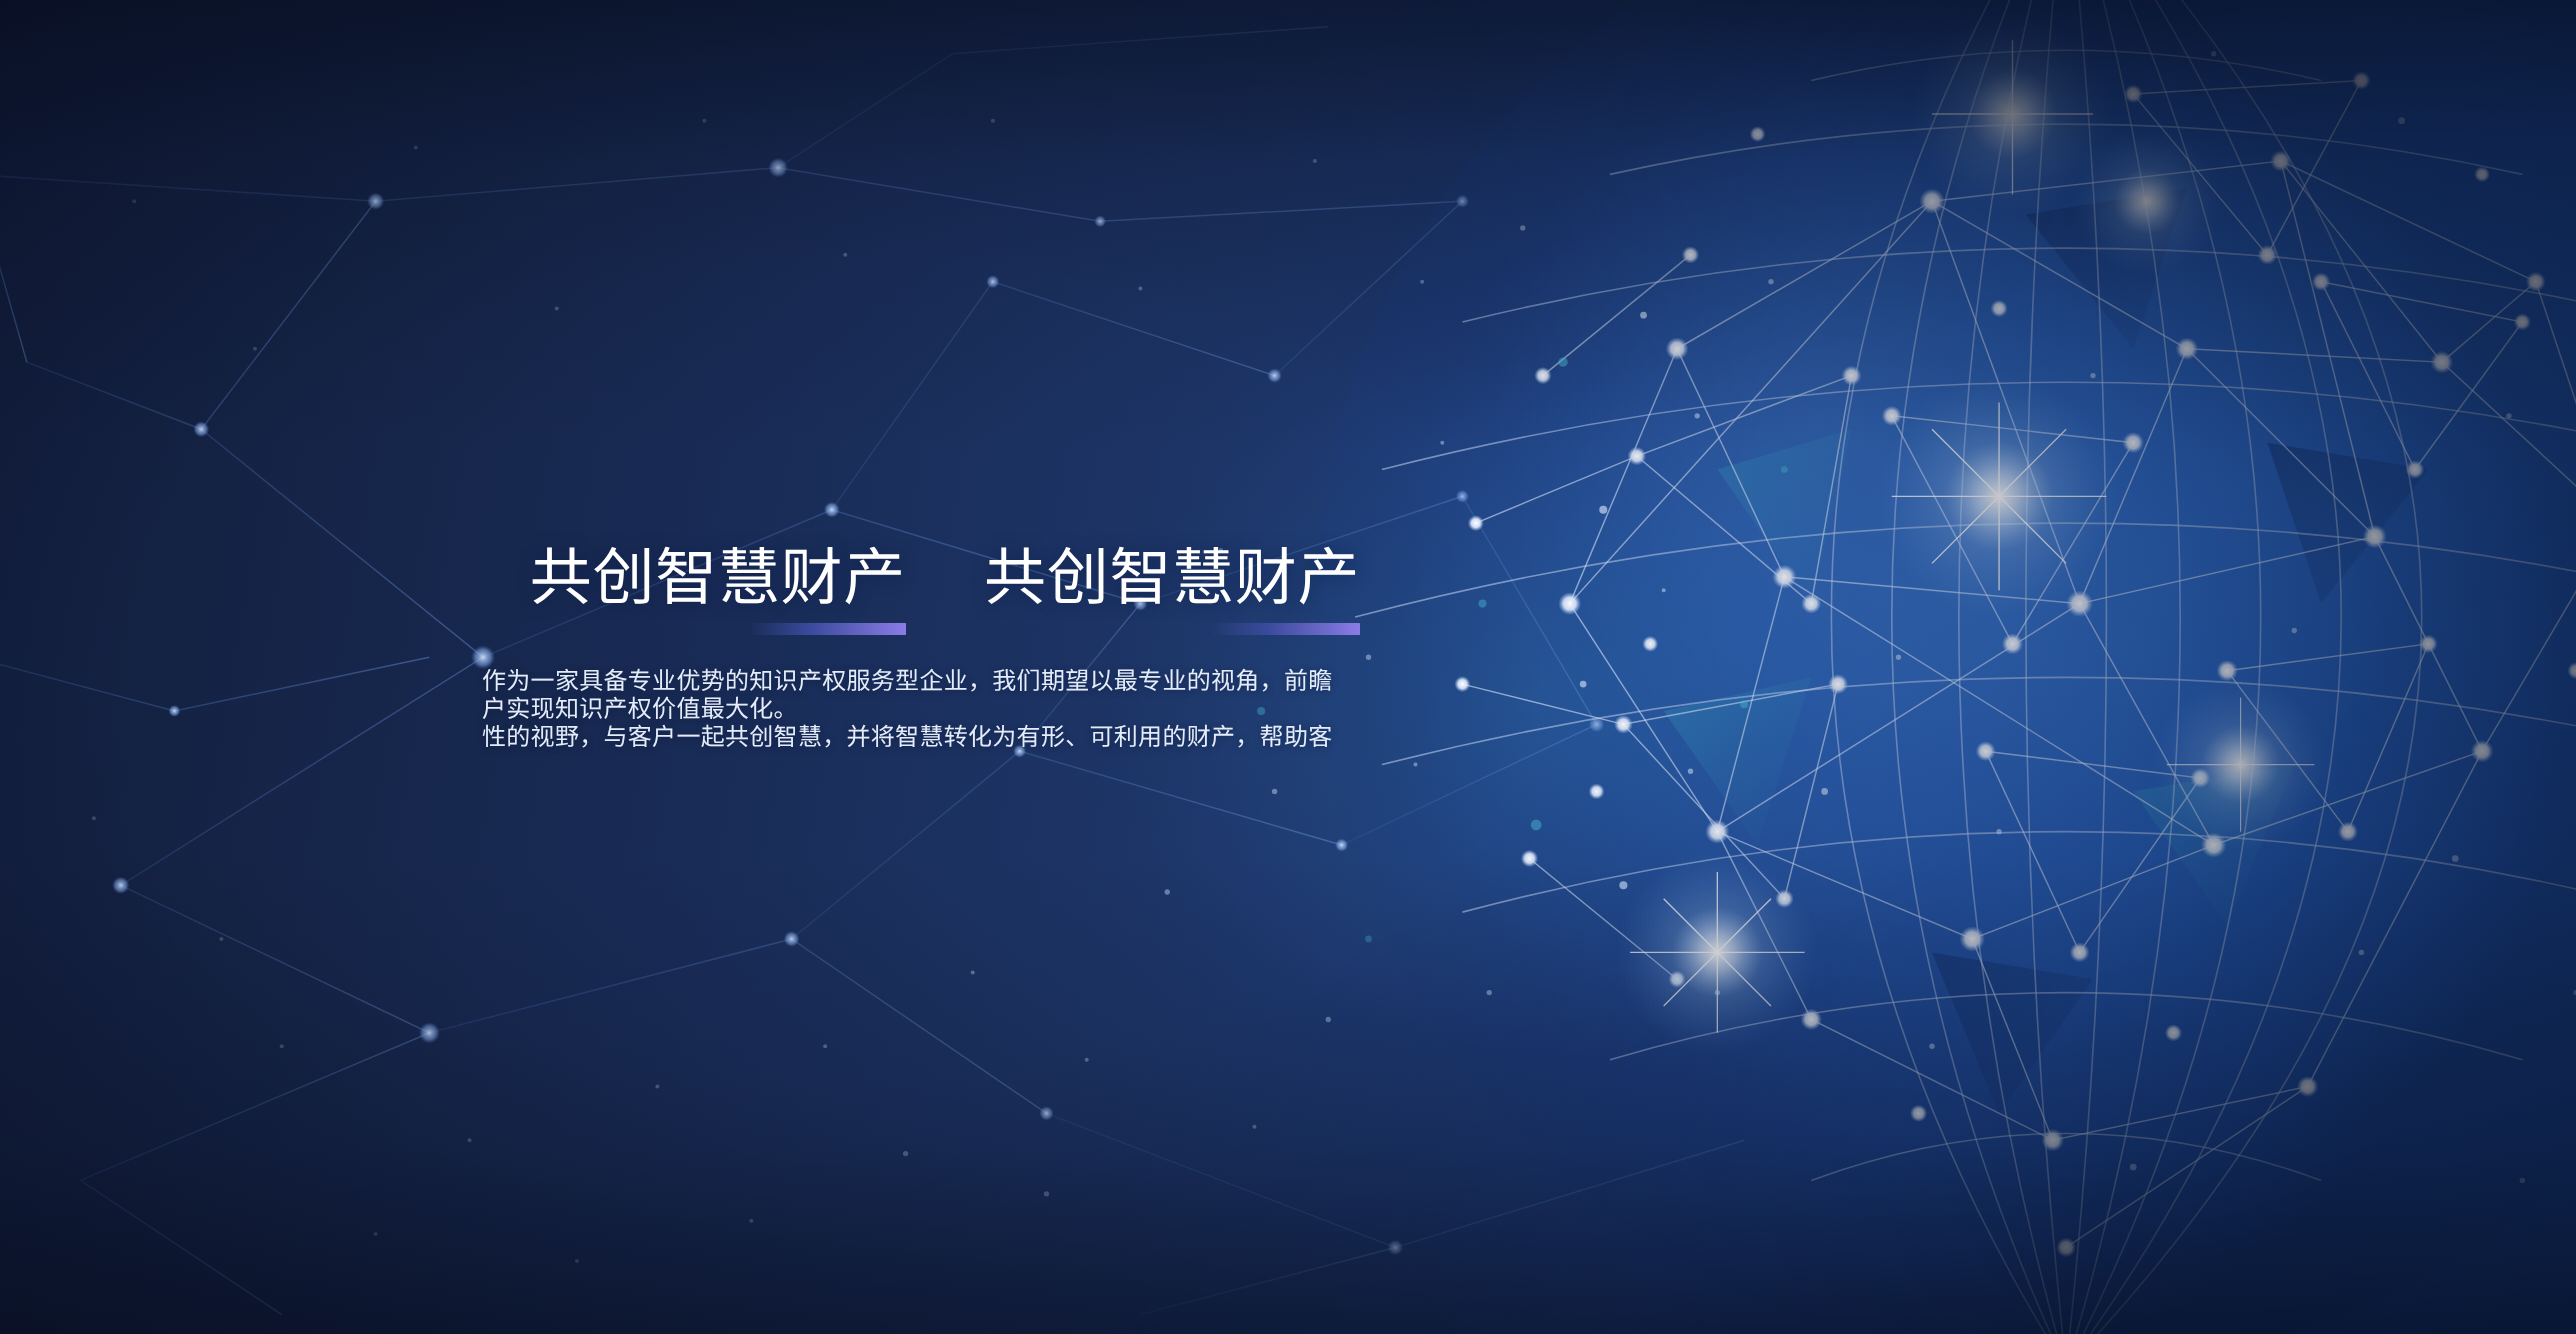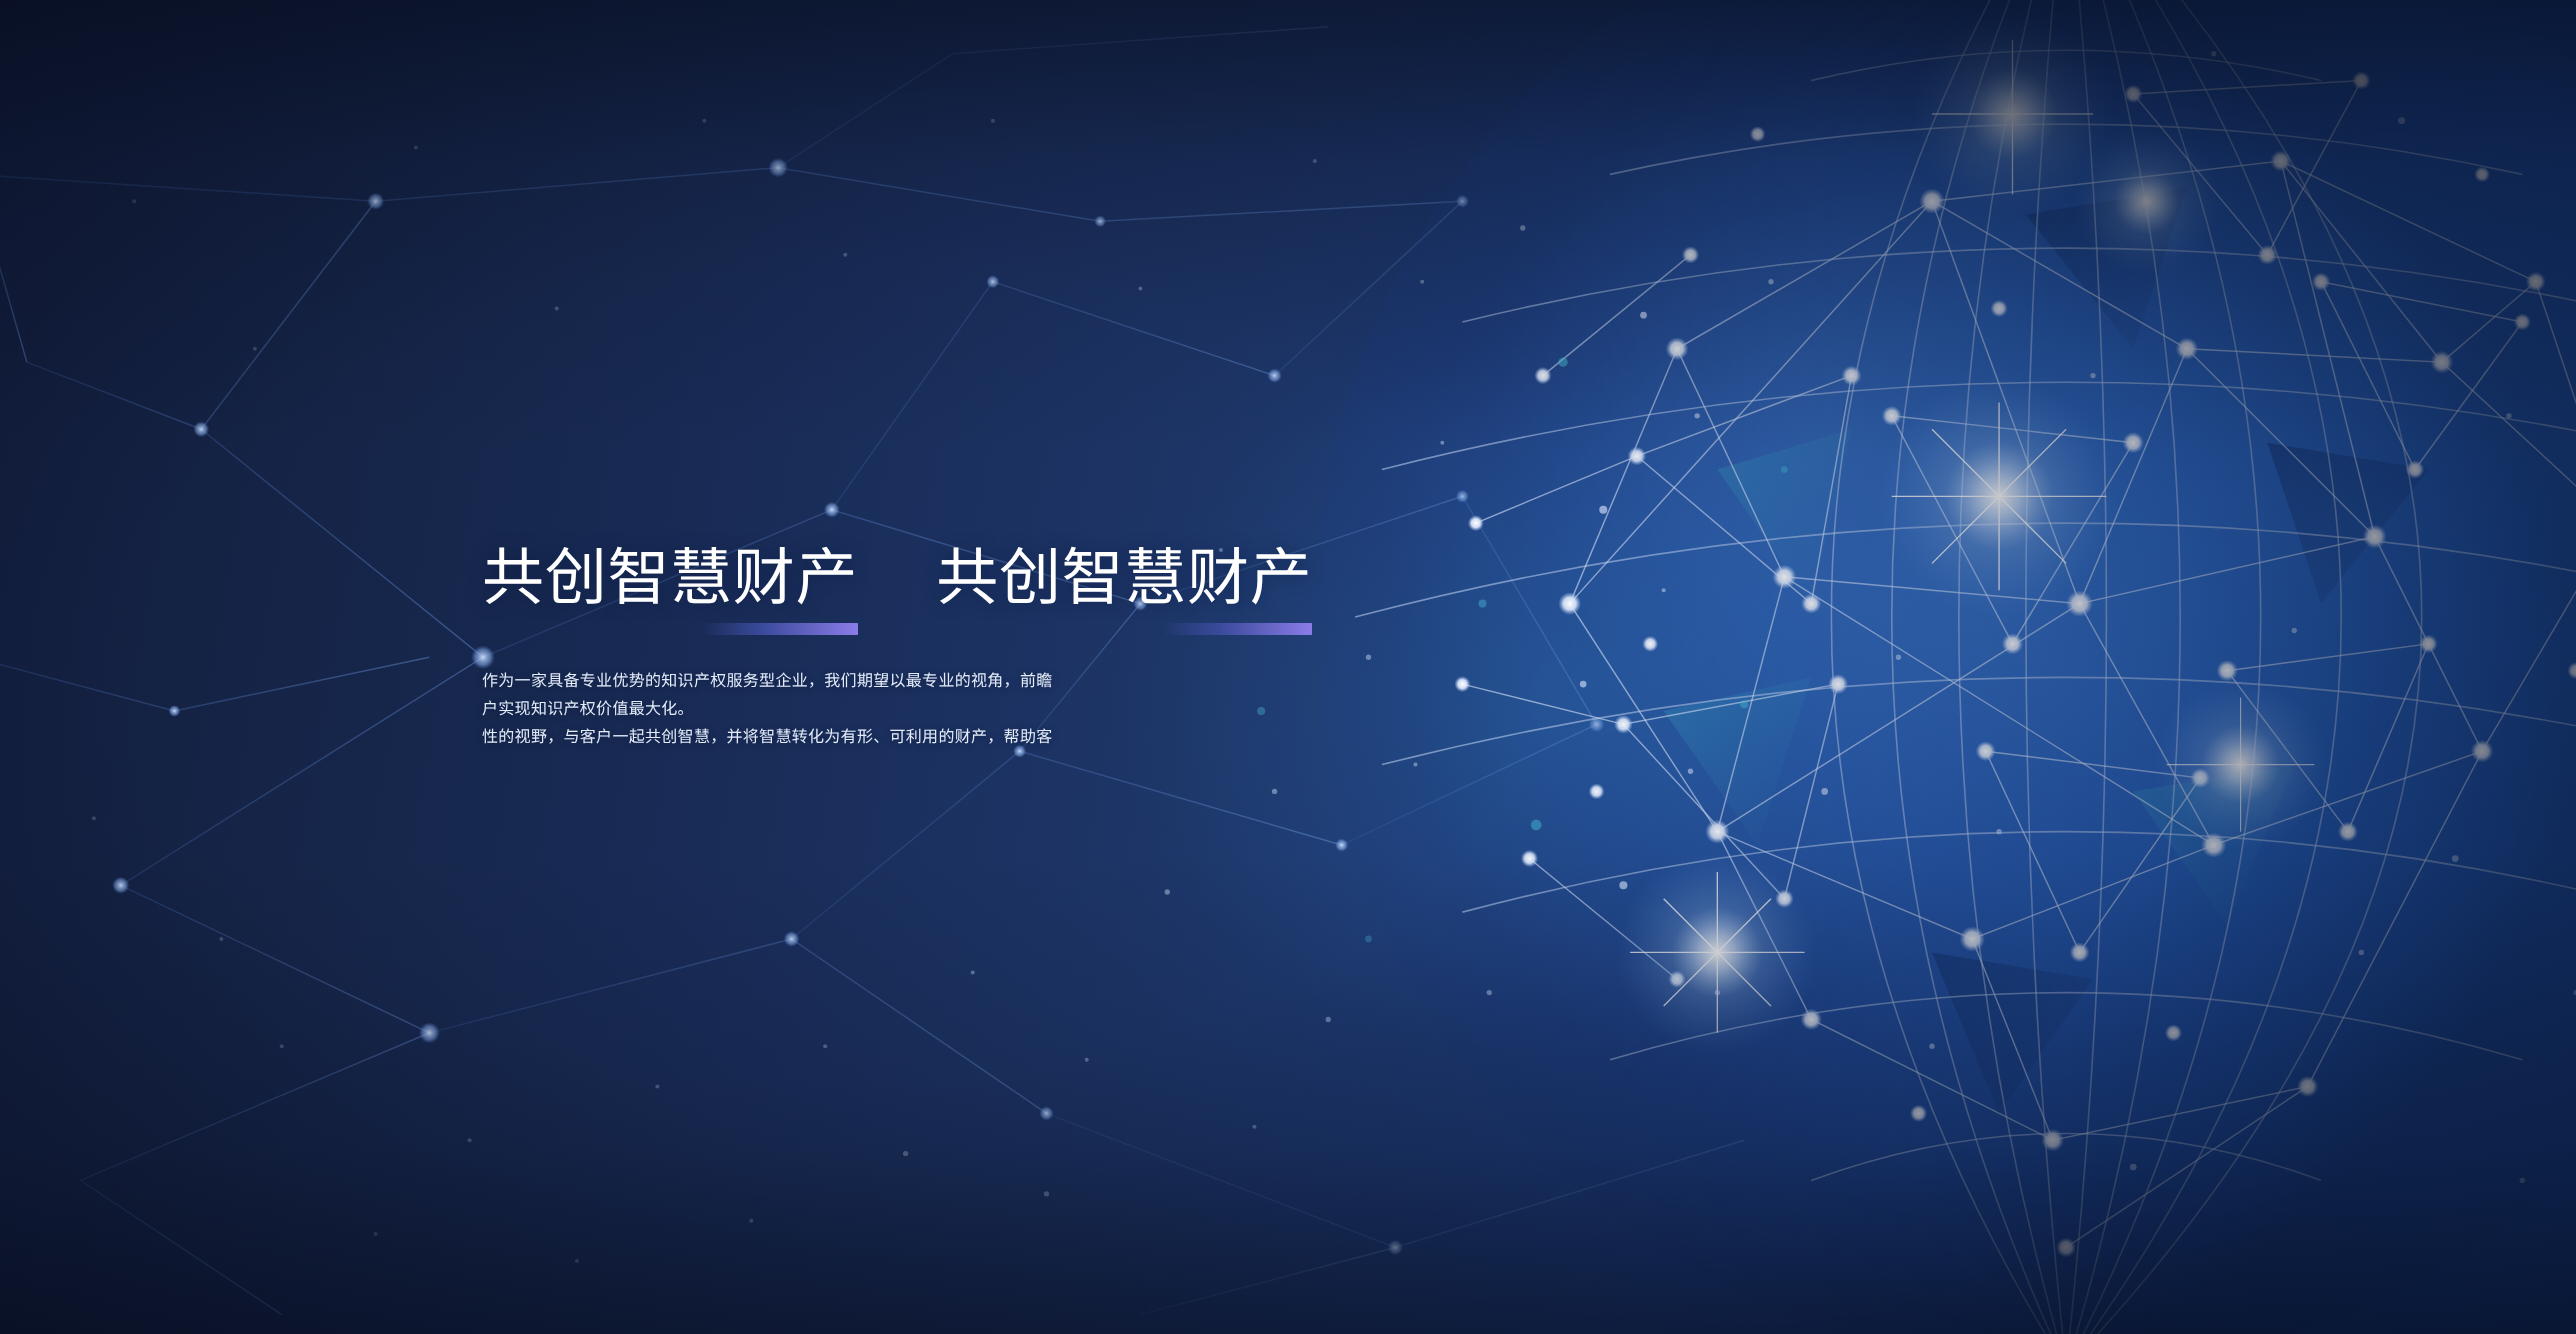--- a/index.html
+++ b/index.html
@@ -90,20 +90,21 @@
     position: absolute;
     left: 482px;
     top: 545px;
     width: 926px;
   }
 
   #headline-row {
     display: flex;
     align-items: flex-end;
     white-space: nowrap;
+    justify-content: center;
   }
   .hl-group { position: relative; }
   .hl-text {
     display: block;
     font-size: 62px;
     line-height: 1.06;
     font-weight: 400;
     color: #ffffff;
     letter-spacing: 0.7px;
     text-shadow: 0 1.3px 14.8px rgba(10,25,70,0.55);
@@ -114,21 +115,21 @@
     height: 11.4px;
     bottom: -24px;
     right: 0;
     border-radius: 0.7px;
   }
   #rule-a { width: 156px; }
   #rule-b { width: 149px; }
 
   #body-copy {
     margin-top: 56px;
-    font-size: 16px;
+    font-size: 24px;
     line-height: 28px;
     color: #e4ecfa;
     letter-spacing: 0.3px;
     max-width: 912px;
     text-shadow: 0 0.7px 6.7px rgba(8,20,55,0.5);
   }
   #body-copy p { margin: 0; }
 </style>
 </head>
 <body>

